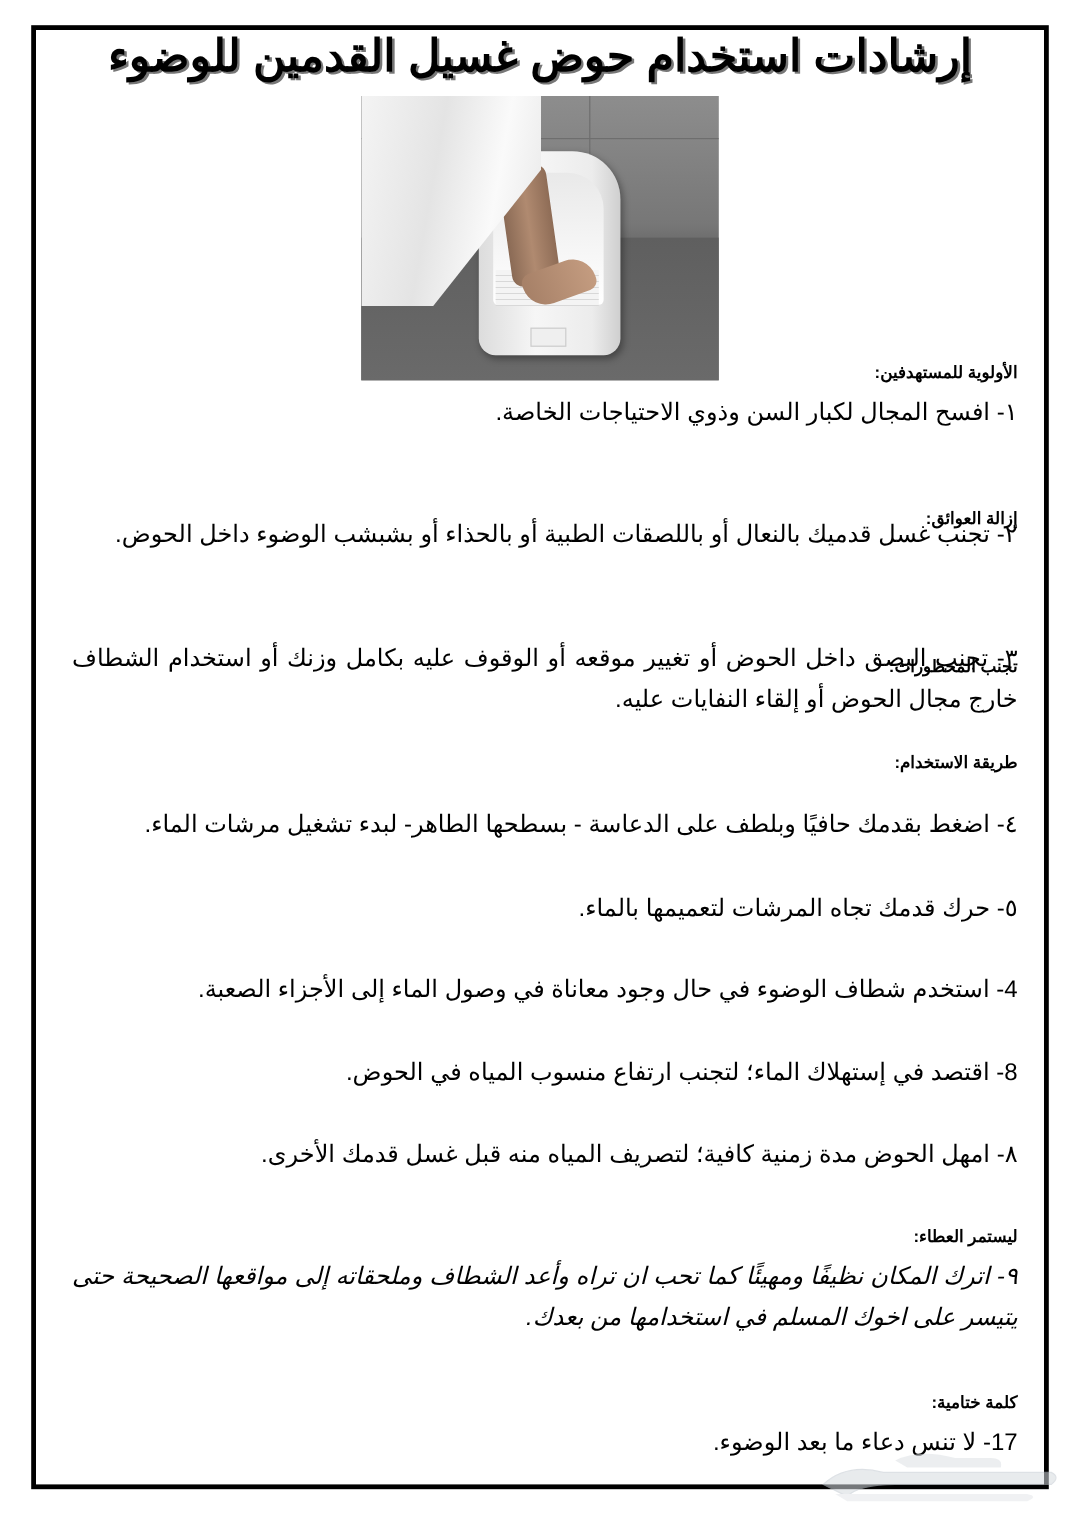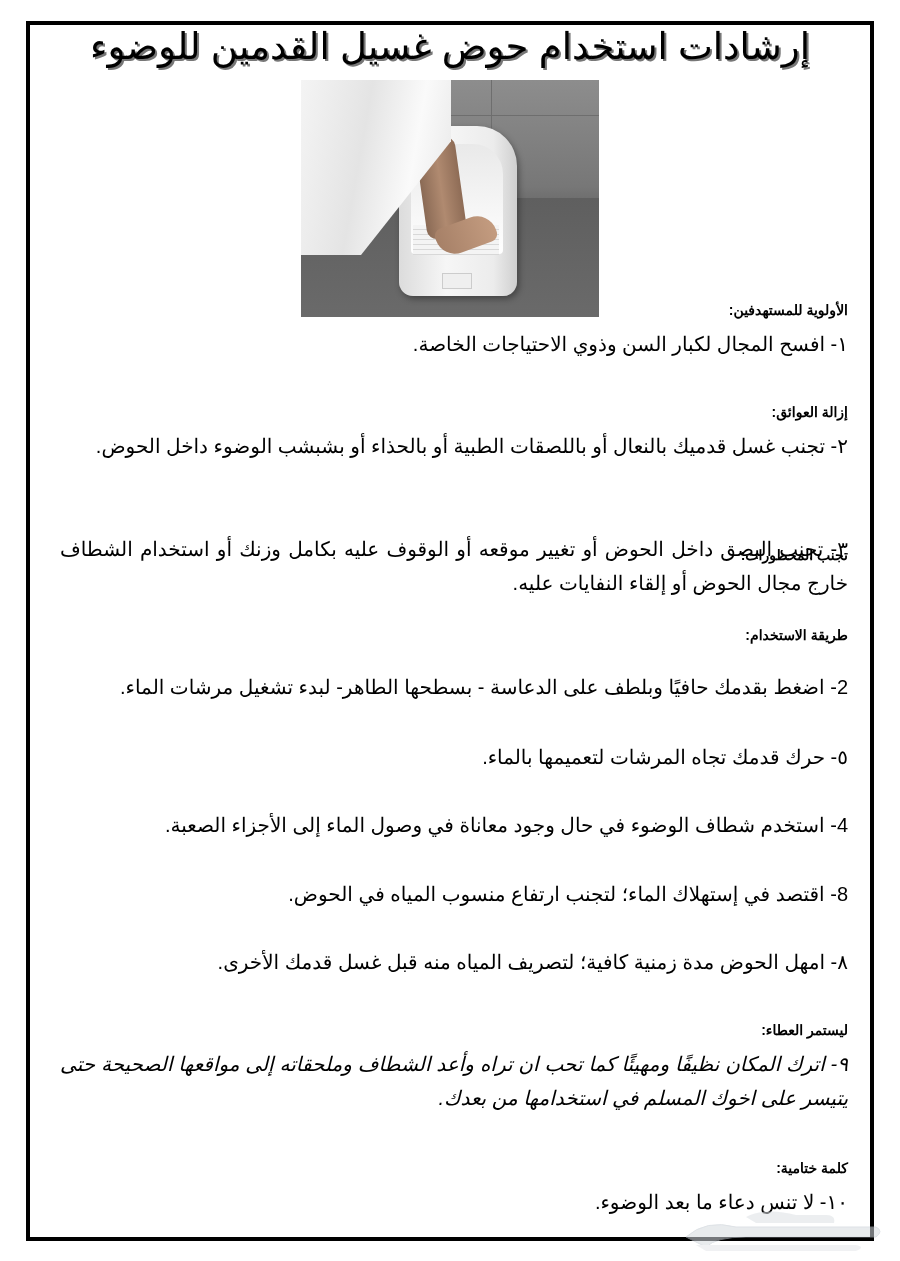--- a/index.html
+++ b/index.html
@@ -25,21 +25,21 @@
       box-sizing: content-box;
     }
     .title {
       position: absolute;
       top: 22px;
       left: 0;
       right: 0;
       text-align: center;
       direction: rtl;
       font-family: "Liberation Sans", sans-serif;
-      font-weight: normal;
+      font-weight: bold;
       font-size: 37px;
       line-height: 50px;
       text-shadow: 2px 2px 0 #777;
       letter-spacing: 0px;
     }
     .photo {
       position: absolute;
       left: 275px;
       top: 59px;
       width: 298px;
@@ -146,38 +146,38 @@
   <div class="leg"></div>
   <div class="foot"></div>
   <div class="robe"></div>
 </div>
 
 <div class="content">
 
   <div class="heading" style="top:295px;">الأولوية للمستهدفين:</div>
   <div class="item" style="top:327px;">١- افسح المجال لكبار السن وذوي الاحتياجات الخاصة.</div>
 
-  <div class="heading" style="top:397px;text-align:center;">إزالة العوائق:</div>
+  <div class="heading" style="top:417px;text-align:center;">إزالة العوائق:</div>
   <div class="item" style="top:429px;">٢- تجنب غسل قدميك بالنعال أو باللصقات الطبية أو بالحذاء أو بشبشب الوضوء داخل الحوض.</div>
 
   <div class="heading" style="top:519px;margin-top:21px;">تجنب المحظورات:</div>
   <div class="item" style="top:532px;">٣- تجنب البصق داخل الحوض أو تغيير موقعه أو الوقوف عليه بكامل وزنك أو استخدام الشطاف خارج مجال الحوض أو إلقاء النفايات عليه.</div>
 
   <div class="heading" style="top:620px;">طريقة الاستخدام:</div>
-  <div class="item" style="top:670px;">2- اضغط بقدمك حافيًا وبلطف على الدعاسة - بسطحها الطاهر- لبدء تشغيل مرشات الماء.</div>
+  <div class="item" style="top:670px;">٤- اضغط بقدمك حافيًا وبلطف على الدعاسة - بسطحها الطاهر- لبدء تشغيل مرشات الماء.</div>
   <div class="item" style="top:740px;">٥- حرك قدمك تجاه المرشات لتعميمها بالماء.</div>
   <div class="item" style="top:808px;">4- استخدم شطاف الوضوء في حال وجود معاناة في وصول الماء إلى الأجزاء الصعبة.</div>
   <div class="item" style="top:877px;">8- اقتصد في إستهلاك الماء؛ لتجنب ارتفاع منسوب المياه في الحوض.</div>
   <div class="item" style="top:945px;">٨- امهل الحوض مدة زمنية كافية؛ لتصريف المياه منه قبل غسل قدمك الأخرى.</div>
 
   <div class="heading" style="top:1015px;">ليستمر العطاء:</div>
   <div class="item" style="top:1047px;font-style:italic;">٩- اترك المكان نظيفًا ومهيئًا كما تحب ان تراه وأعد الشطاف وملحقاته إلى مواقعها الصحيحة حتى يتيسر على اخوك المسلم في استخدامها من بعدك.</div>
 
   <div class="heading" style="top:1153px;">كلمة ختامية:</div>
-  <div class="item" style="top:1185px;">١٠- لا تنس دعاء ما بعد الوضوء.</div>
+  <div class="item" style="top:1185px;">17- لا تنس دعاء ما بعد الوضوء.</div>
 
 </div>
 
 <div class="watermark" title="حراج">
   <svg width="210" height="60" viewBox="0 0 210 60">
     <path d="M10 40 Q 30 22 60 30 L 200 30 Q 208 34 200 40 L 70 40 Q 40 40 30 50 Z" fill="#d6dbe0" stroke="#c3cad1" stroke-width="1"></path>
     <path d="M70 20 Q 90 10 120 18 L 150 18 Q 160 18 158 26 L 80 26 Z" fill="#dde1e5"></path>
     <path d="M20 48 L 180 48 Q 190 50 180 54 L 30 54 Z" fill="#e4e7ea"></path>
   </svg>
 </div>

